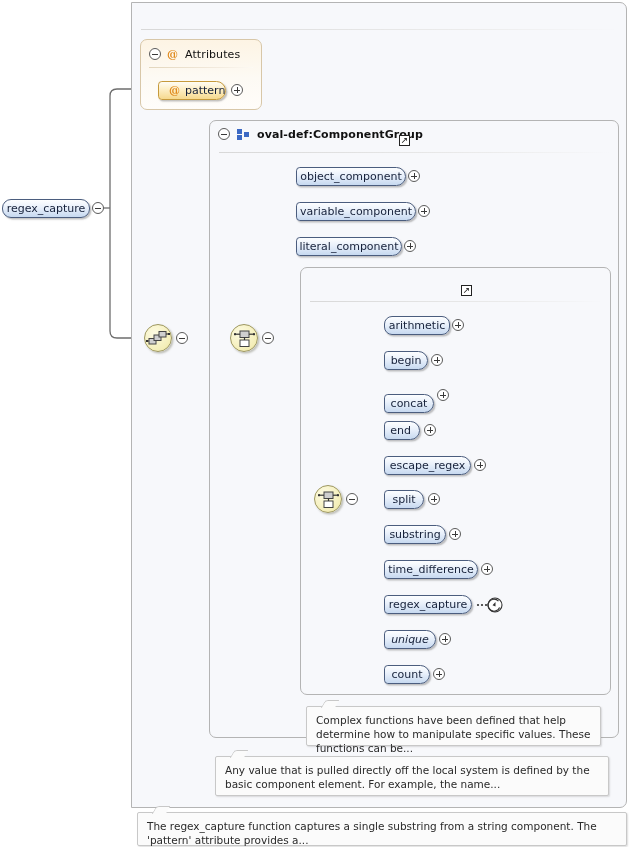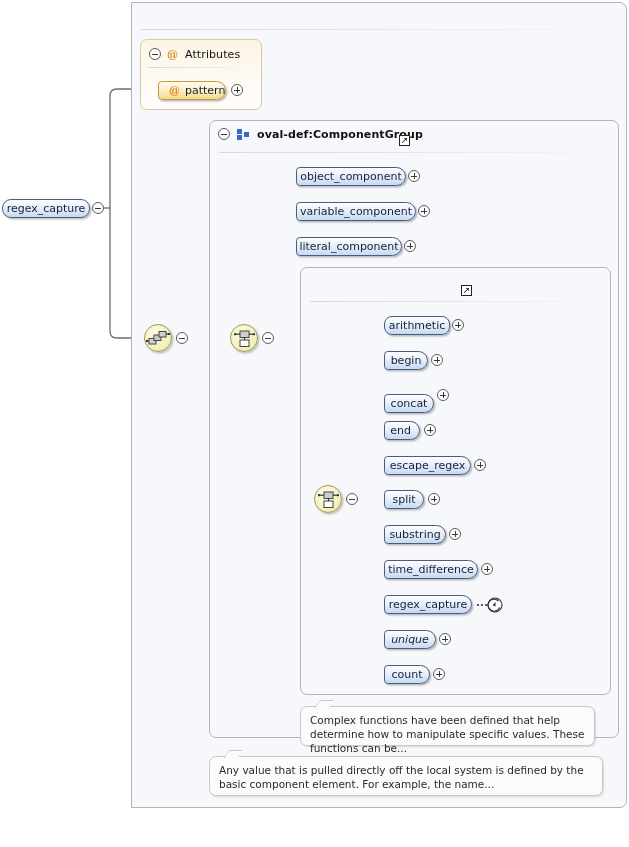--- a/index.html
+++ b/index.html
@@ -110,26 +110,27 @@
   .conn svg { position:absolute; left:0; top:0; }
 
   
   .recur { position:absolute; width:30px; height:16px; }
 
   
   .note {
     position:absolute;
     border:1px solid #c8c8c8;
     background:#fbfbfb;
-    border-radius:7px;
+    border-radius:2px;
     padding:6px 9px 6px 9px;
     font-size:10.5px;
     line-height:14px;
     color:#2a2a2a;
     box-shadow:1px 1px 1.5px rgba(150,150,150,.3);
+    margin-left:6px;
   }
   .note .tail {
     position:absolute; top:-7px; width:14px; height:8px;
     background:#fbfbfb;
     border-left:1px solid #c8c8c8;
     border-top:1px solid #c8c8c8;
     transform:skewX(-30deg);
     border-top-left-radius:3px;
   }
   .note .tail::after{
@@ -344,14 +345,18 @@
   <div class="note" style="left:300px; top:706px; width:295px; height:40px;">
     <div class="tail" style="left:16px;"></div>
     <span>Complex functions have been defined that help determine how to manipulate specific values. These functions can be...</span>
   </div>
 
   <div class="note" style="left:209px; top:756px; width:394px; height:40px;">
     <div class="tail" style="left:16px;"></div>
     <span>Any value that is pulled directly off the local system is defined by the basic component element. For example, the name...</span>
   </div>
 
+  <div class="note" style="left:131px; top:812px; width:490px; height:34px;">
+    <div class="tail" style="left:16px;"></div>
+    <span>The regex_capture function captures a single substring from a string component. The 'pattern' attribute provides a...</span>
+  </div>
 
 </div>
 
 </body></html>

